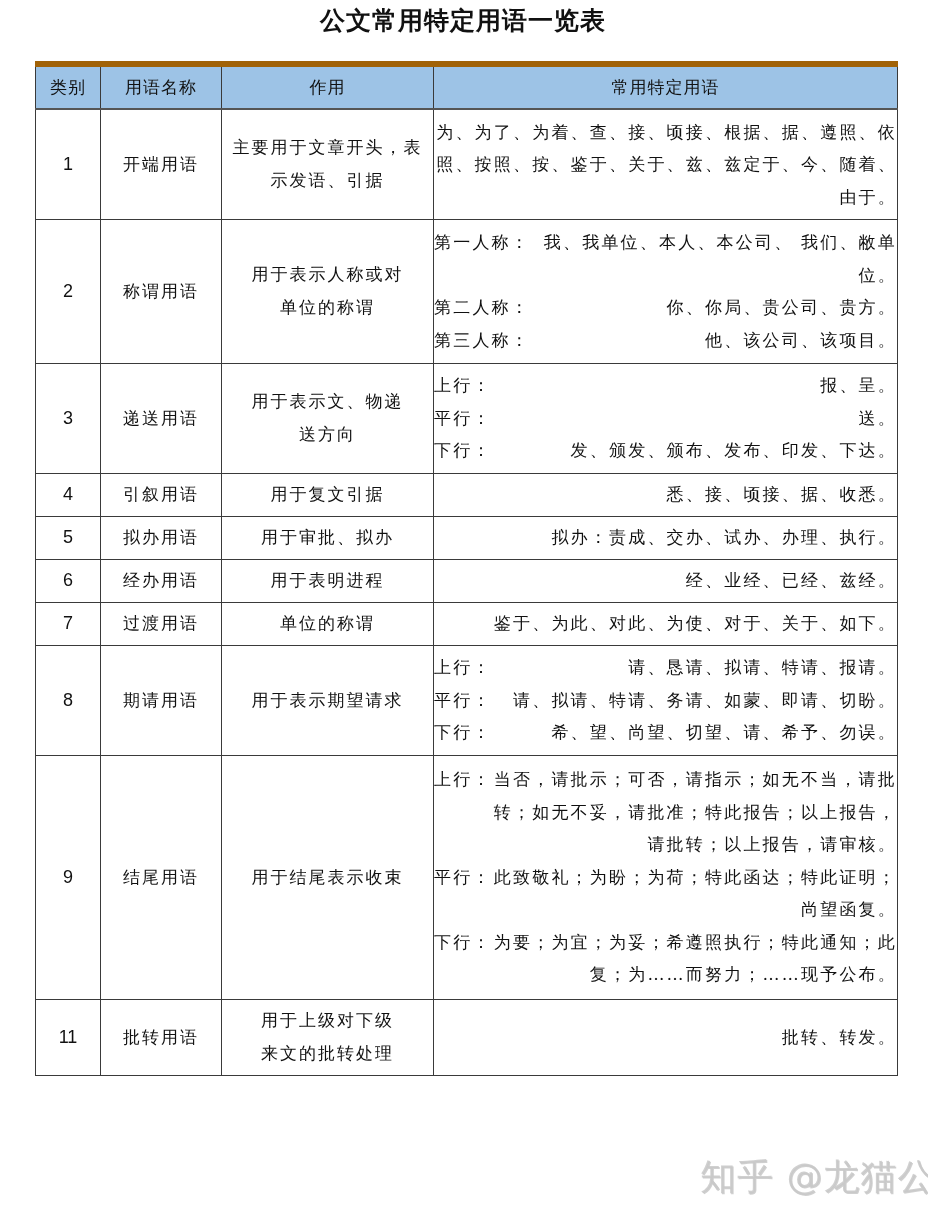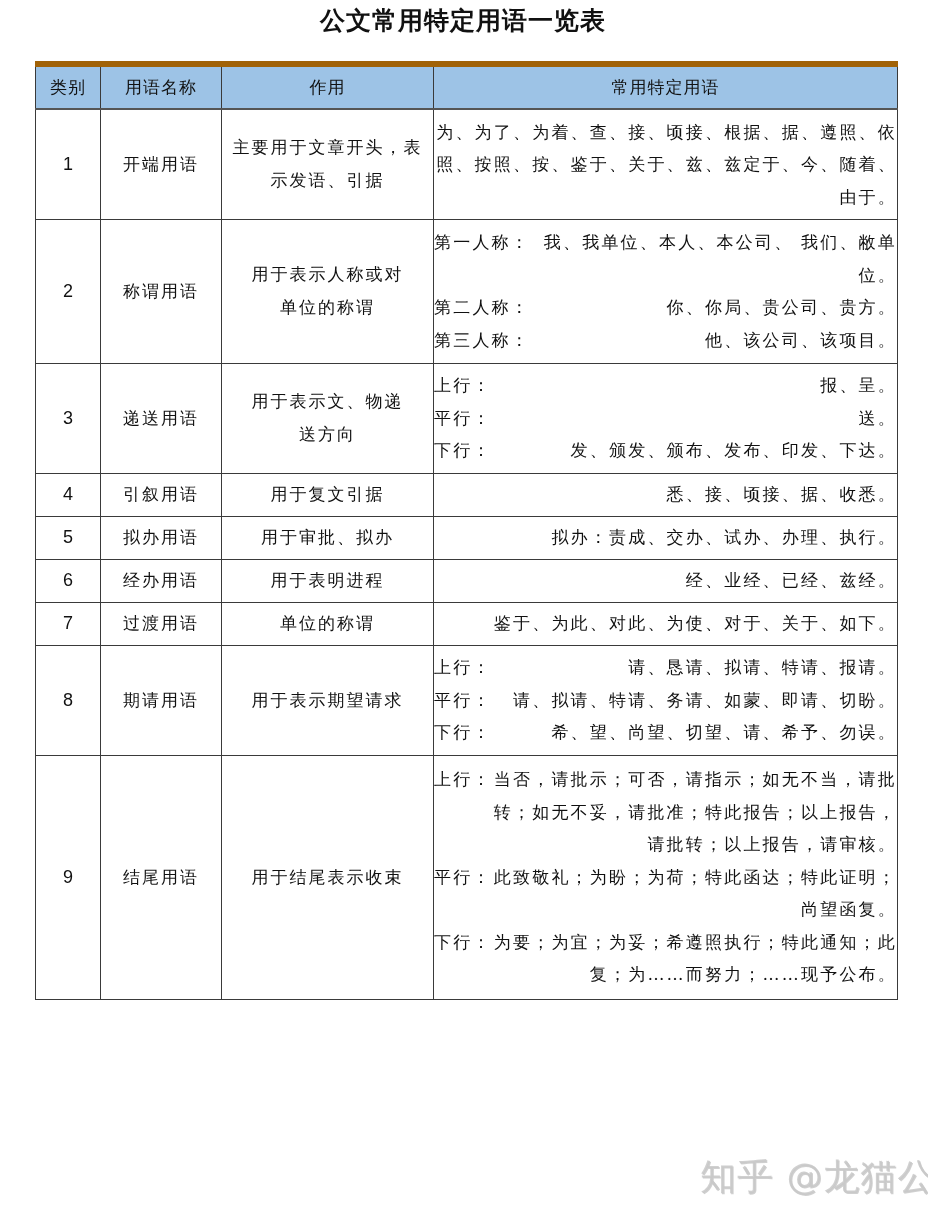--- a/index.html
+++ b/index.html
@@ -248,16 +248,27 @@
           <div class="term-line">
             <span class="term-label">平行：</span>
             <span class="term-body">此致敬礼；为盼；为荷；特此函达；特此证明；尚望函复。</span>
           </div>
           <div class="term-line">
             <span class="term-label">下行：</span>
             <span class="term-body">为要；为宜；为妥；希遵照执行；特此通知；此复；为……而努力；……现予公布。</span>
           </div>
         </td>
       </tr>
+      <tr style="height: 76px;">
+        <td class="c-num">11</td>
+        <td class="c-name">批转用语</td>
+        <td class="c-func">
+          <span class="fl">用于上级对下级</span>
+          <span class="fl">来文的批转处理</span>
+        </td>
+        <td class="c-terms">
+          <div class="plain-body">批转、转发。</div>
+        </td>
+      </tr>
     </tbody>
 </table>
 
 <div class="watermark">知乎 @龙猫公文</div>
 
 </body></html>

